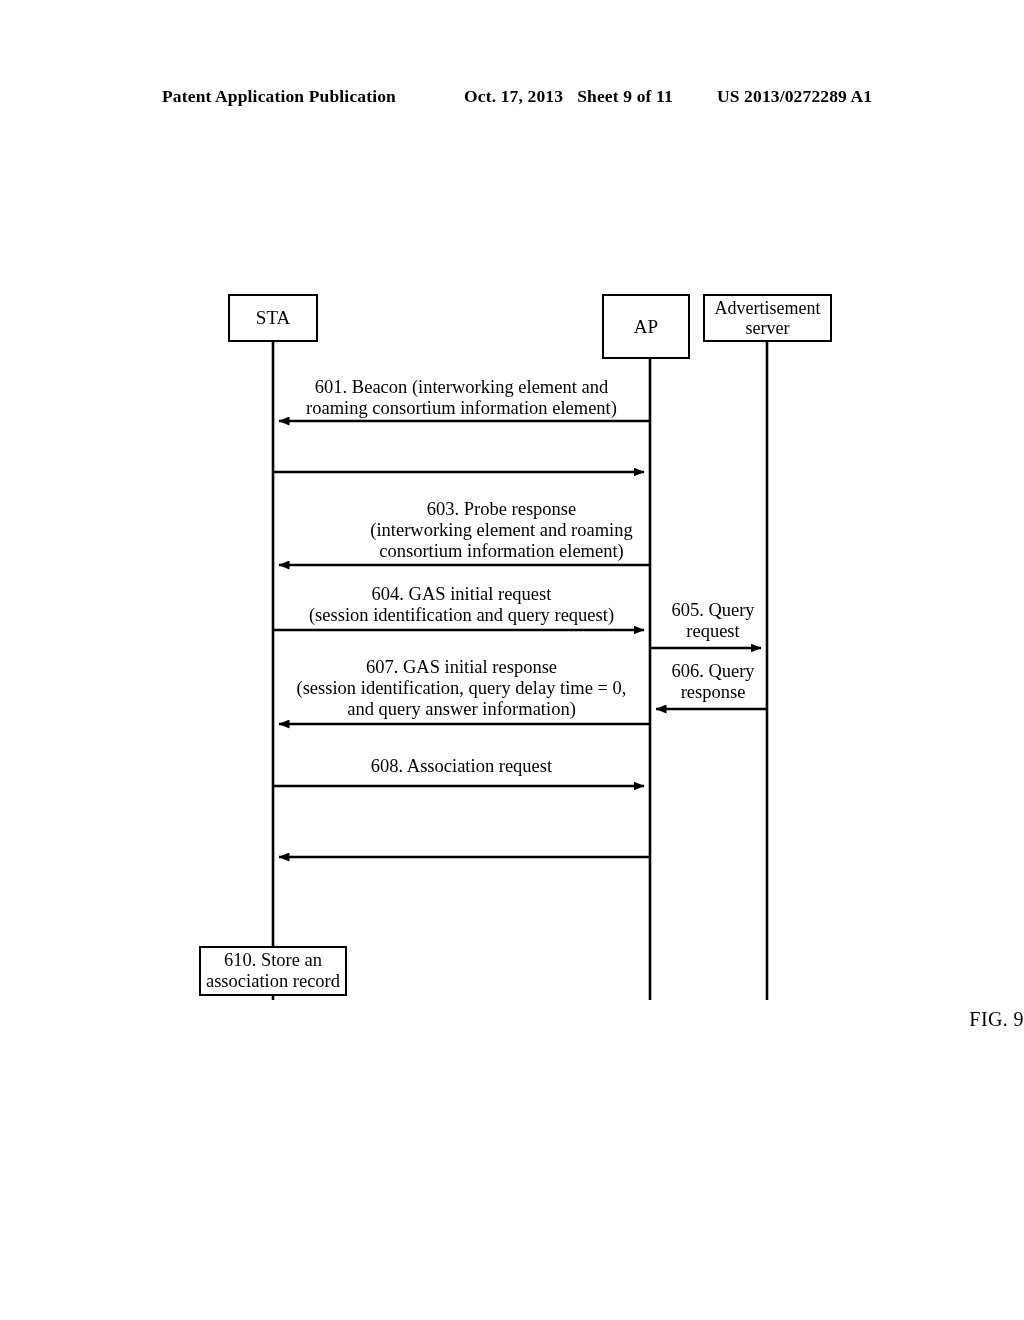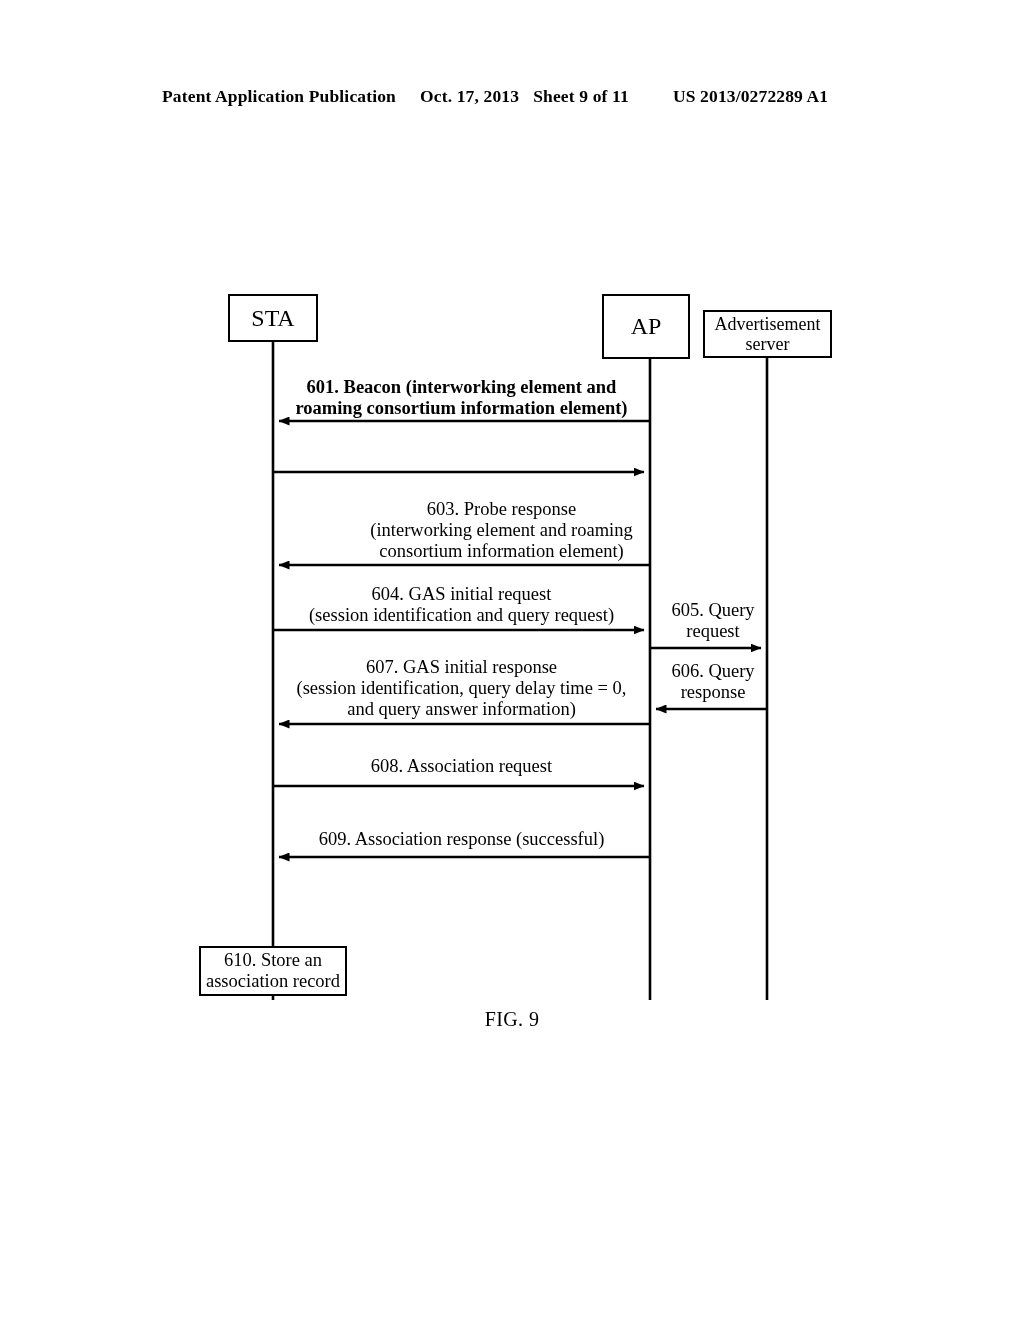--- a/index.html
+++ b/index.html
@@ -28,21 +28,21 @@
     flex-direction: row;
     align-items: baseline;
     justify-content: flex-start;
     font-weight: bold;
     font-size: 17.5px;
     letter-spacing: 0.15px;
     white-space: nowrap;
     padding-left: 32px;
   }
   .pub-header .h-title { margin-left: 130px; }
-  .pub-header .h-date  { margin-left: 24px; }
+  .pub-header .h-date  { margin-left: 68px; }
   .pub-header .h-sheet { margin-left: 14px; }
   .pub-header .h-num   { margin-left: 44px; }
 
   
   #diagram {
     position: absolute;
     left: 0;
     top: 0;
     width: 1024px;
     height: 1320px;
@@ -58,23 +58,23 @@
   .actor-box {
     position: absolute;
     box-sizing: border-box;
     border: 2.5px solid #000;
     background: #fff;
     display: flex;
     align-items: center;
     justify-content: center;
     text-align: center;
     line-height: 1.12;
-    font-size: 24px;
+    font-size: 19px;
   }
-  .actor-box.two-line { font-size: 18px; margin-top: 16px; }
+  .actor-box.two-line { font-size: 18px; }
 
   
   .note-box {
     position: absolute;
     box-sizing: border-box;
     border: 2.5px solid #000;
     background: #fff;
     display: flex;
     align-items: center;
     justify-content: center;
@@ -96,21 +96,21 @@
   .msg-label.right-col {
     font-size: 18.5px;
   }
 
   
   .fig-caption {
     position: absolute;
     left: 0;
     top: 1008px;
     width: 1024px;
-    text-align: center;
+    text-align: right;
     font-size: 20px;
     letter-spacing: 0.4px;
   }
 </style>
 </head>
 <body>
 
 <div class="pub-header">
   <span class="h-title">Patent Application Publication</span>
   <span class="h-date">Oct. 17, 2013</span>
@@ -155,21 +155,21 @@
 
   <div class="actor-box" style="left:602px; top:294px; width:88px; height:65px;">
     <span>AP</span>
   </div>
 
   <div class="actor-box two-line" style="left:703px; top:294px; width:129px; height:48px; white-space:pre-line;">
     <span>Advertisement
 server</span>
   </div>
 
-  <div class="msg-label" style="left:273px; top:377px; width:377px;font-weight:bold;">601. Beacon (interworking element and
+  <div class="msg-label" style="left:273px; top:377px; width:377px;">601. Beacon (interworking element and
 roaming consortium information element)</div>
 
 
   <div class="msg-label" style="left:273px; top:499px; width:377px;padding-left:40px;">603. Probe response
 (interworking element and roaming
 consortium information element)</div>
 
   <div class="msg-label" style="left:273px; top:584px; width:377px;">604. GAS initial request
 (session identification and query request)</div>
 
@@ -178,21 +178,20 @@
 
   <div class="msg-label right-col" style="left:655px; top:661px; width:116px;">606. Query
 response</div>
 
   <div class="msg-label" style="left:271px; top:657px; width:381px;">607. GAS initial response
 (session identification, query delay time = 0,
 and query answer information)</div>
 
   <div class="msg-label" style="left:273px; top:756px; width:377px;">608. Association request</div>
 
-  <div class="msg-label" style="left:273px; top:829px; width:377px;">609. Association response (successful)</div>
 
   <div class="note-box" style="left:199px; top:898px; width:148px; height:50px;margin-top:48px;">
     <span>610. Store an
 association record</span>
   </div>
 
   <div class="fig-caption">FIG. 9</div>
 
 </div>
 

